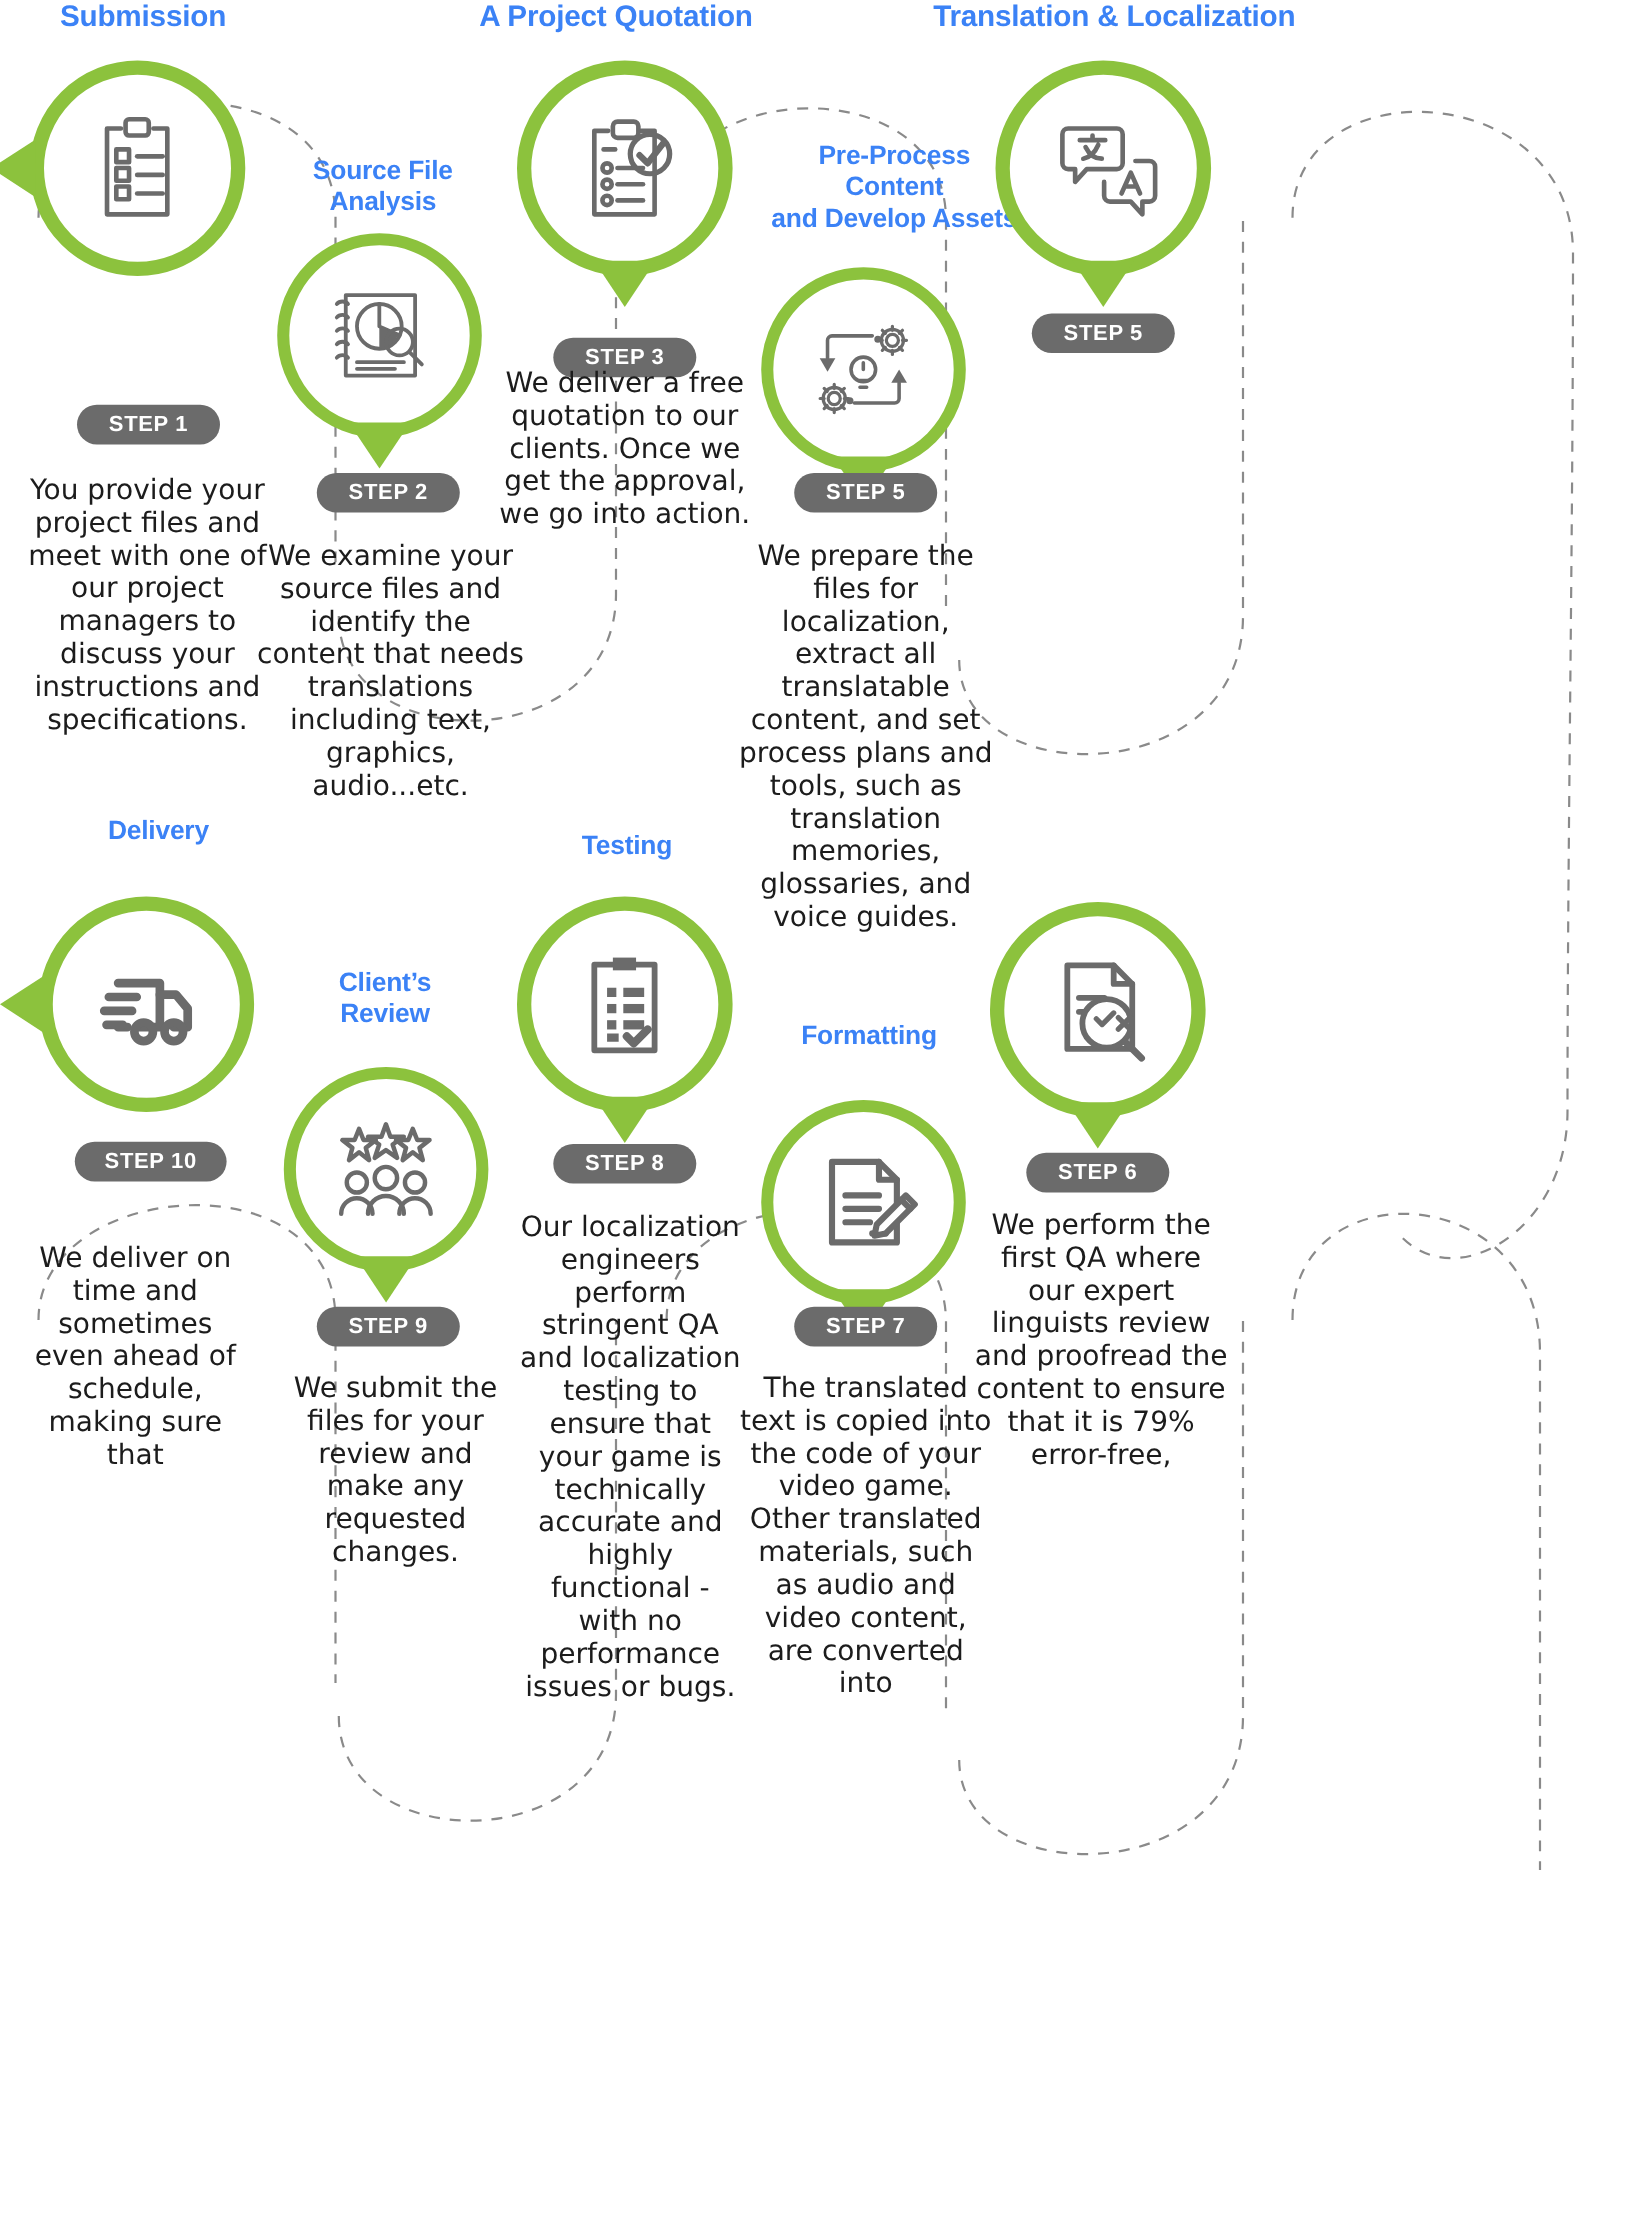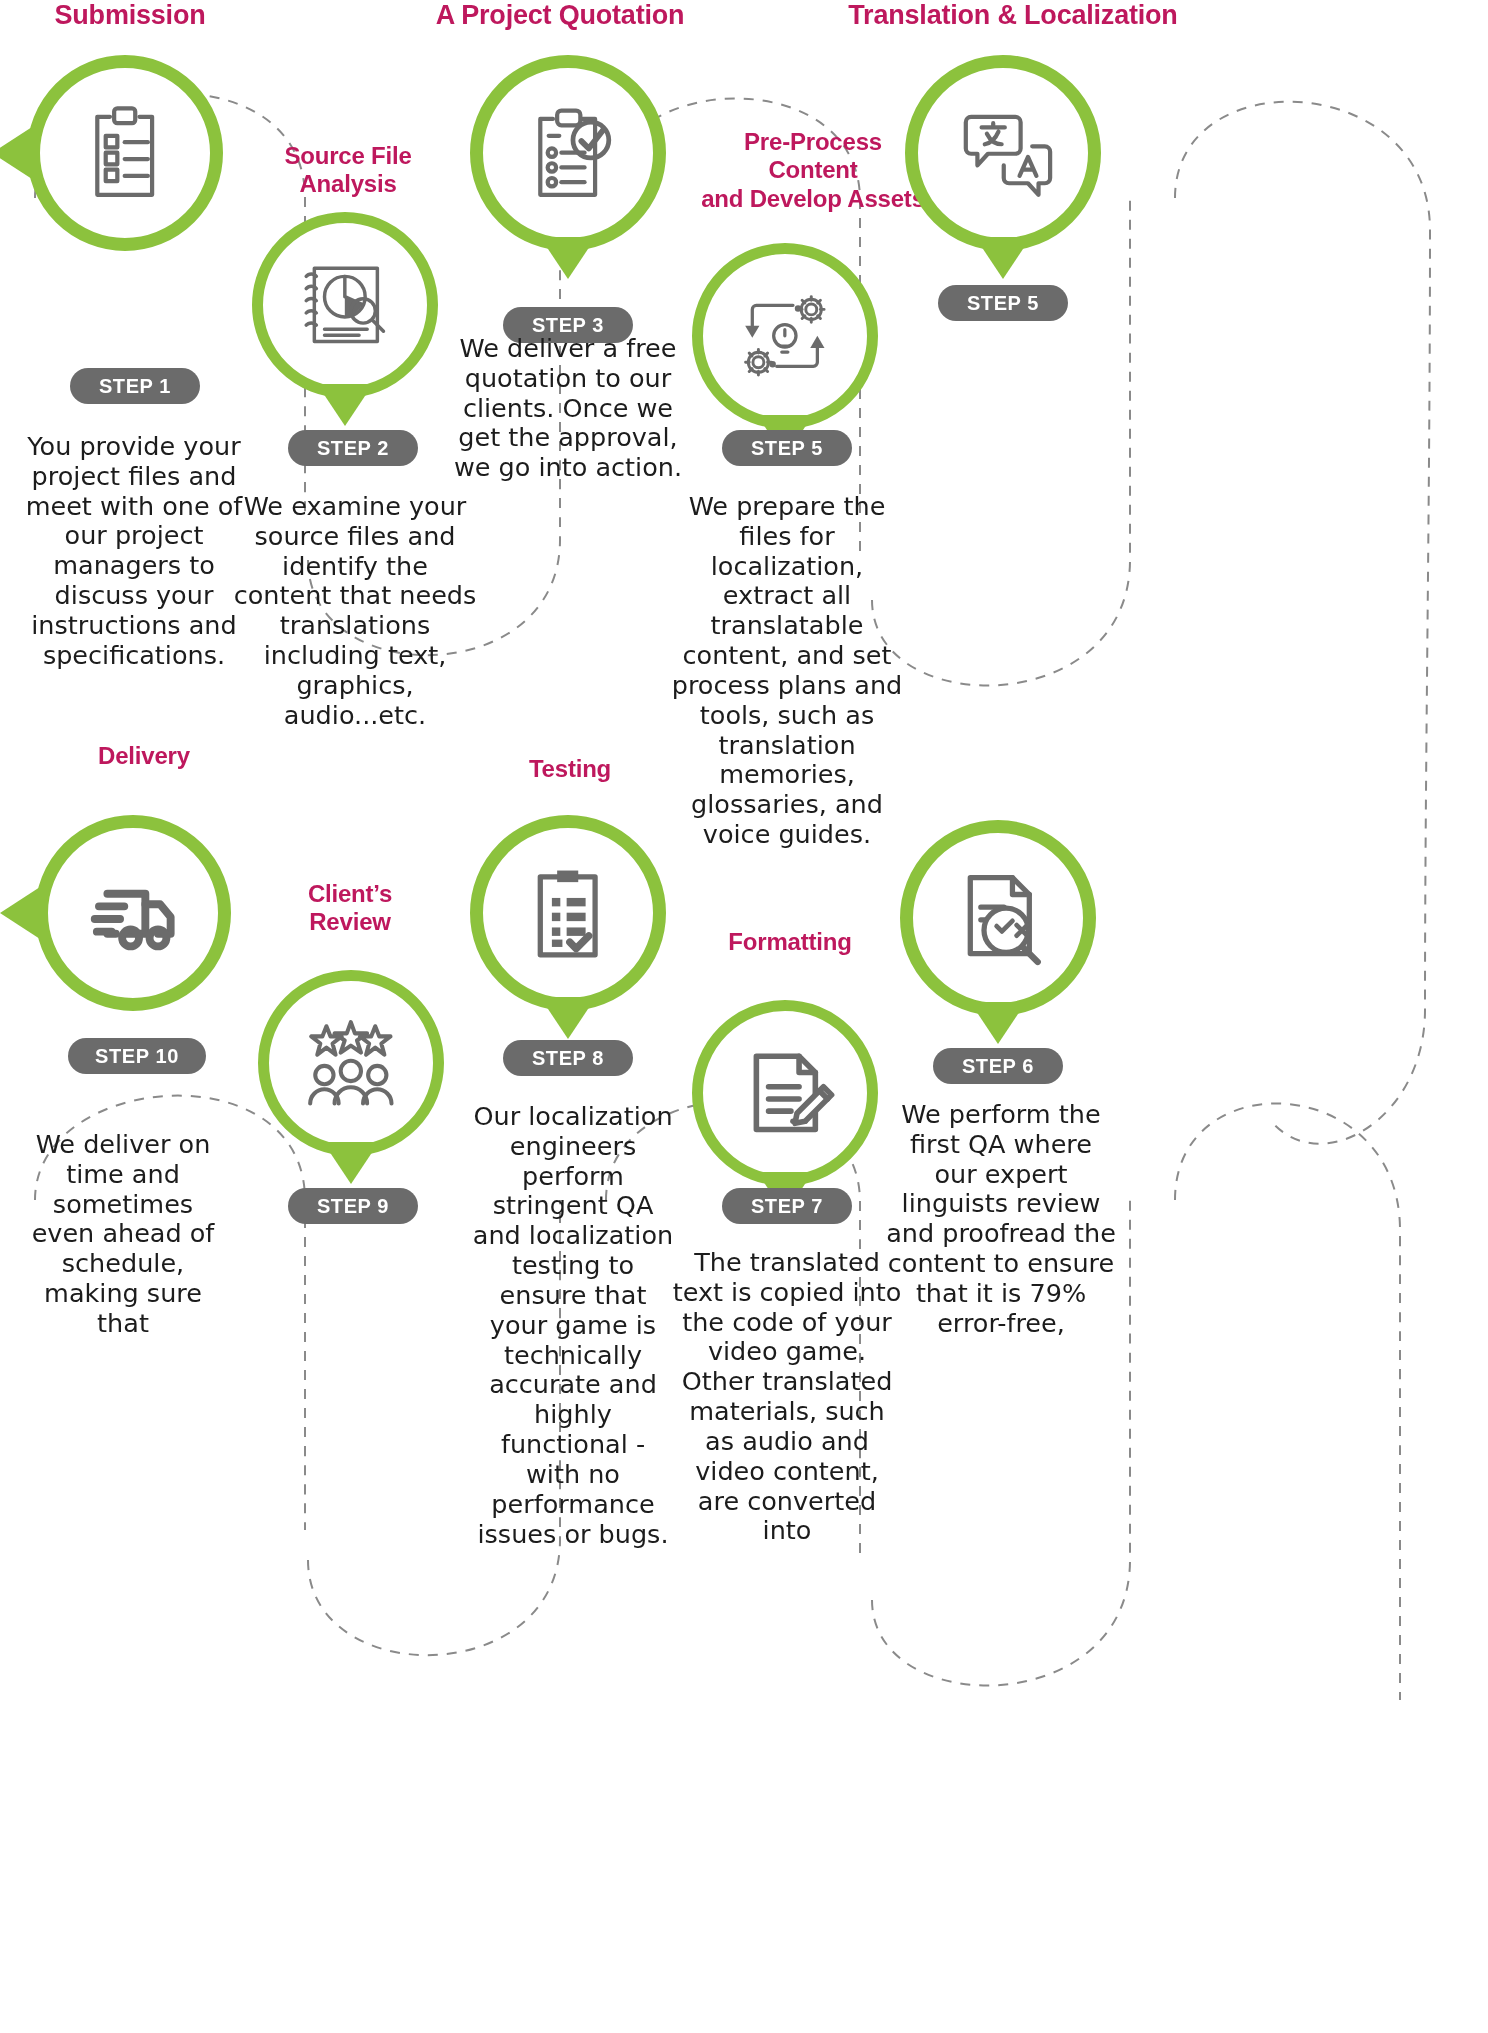--- a/index.html
+++ b/index.html
@@ -12,21 +12,21 @@
     color:#5a5a5a;
   }
   .stage{position:relative;width:1488px;height:2033px;}
 
   
   .connectors{position:absolute;left:0;top:0;width:1488px;height:2033px;pointer-events:none;}
 
   .cat-title{
     position:absolute;
     font-weight:bold;
-    color:#be185d;
+    color:#3b82f6;
     text-align:center;
     line-height:1.18;
     letter-spacing:-0.2px;
     white-space:pre-line;
   }
   .cat-lg{font-size:27px;}
   .cat-sm{font-size:24px;}
 
   
   .pin{position:absolute;}
@@ -276,20 +276,21 @@
           <circle cx="76" cy="62" r="9"></circle>
           <path d="M62,90 a14,14 0 0 1 28,0"></path>
         </svg>
       </div>
     </div>
     <div class="tail" style="left:65px;top:172px;"></div>
   </div>
 
   <div class="chip" style="left:288px;top:1188px;width:130px;">STEP 9</div>
 
+  <div class="desc" style="left:252px;top:1248px;width:215px;">We submit the files for your review and make any requested changes.</div>
 
   <div class="cat-title cat-sm" style="left:470px;top:755px;width:200px;">Testing</div>
 
   <div class="pin" style="left:470px;top:815px;width:196px;height:196px;">
     <div class="ring" style="width:196px;height:196px;">
       <div class="icon-wrap">
         <svg viewBox="0 0 100 100" fill="none" stroke="#6b6b6b" stroke-width="5" stroke-linejoin="round">
           <rect x="24" y="16" width="52" height="74"></rect>
           <rect x="40" y="10" width="20" height="11" fill="#6b6b6b" stroke="none"></rect>
           <rect x="35" y="36" width="8" height="8" fill="#6b6b6b" stroke="none"></rect>

